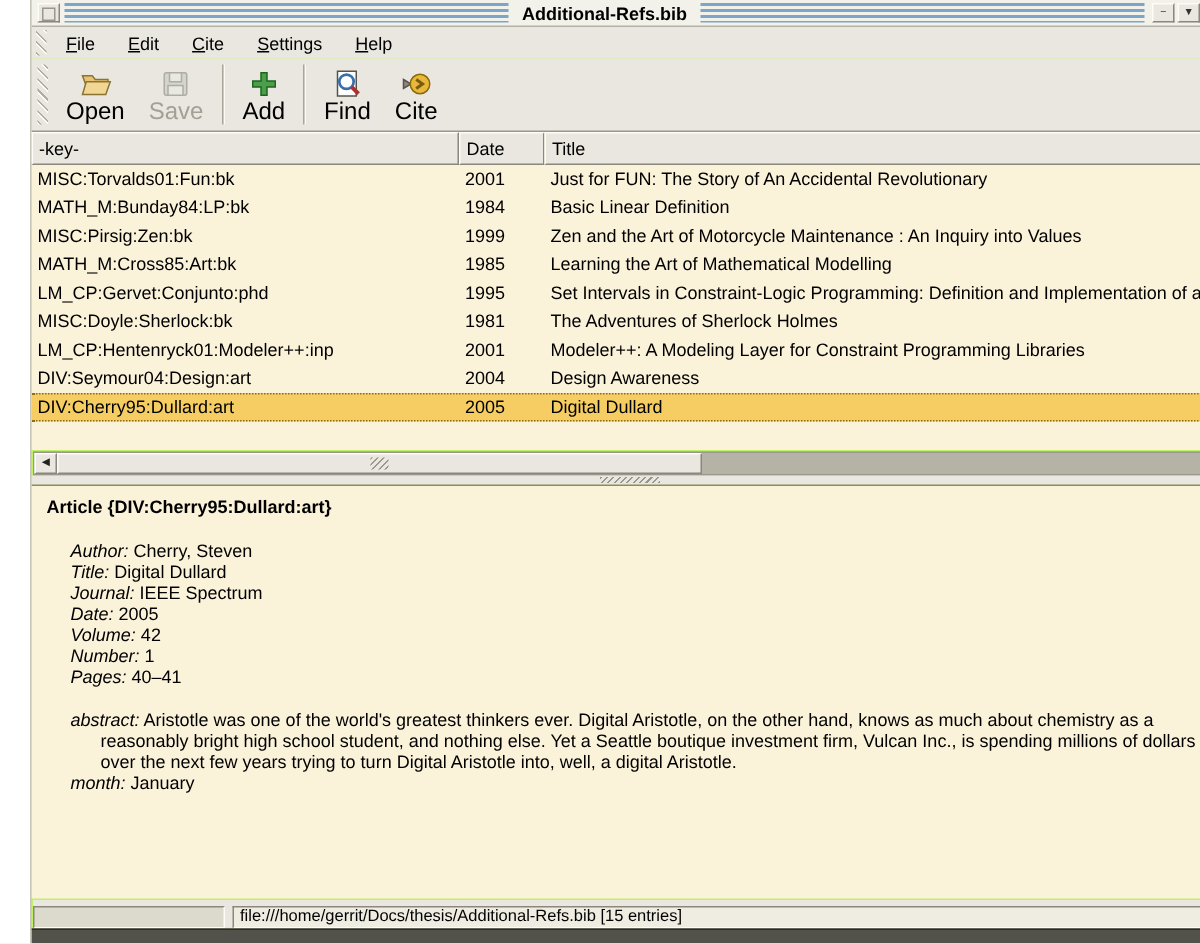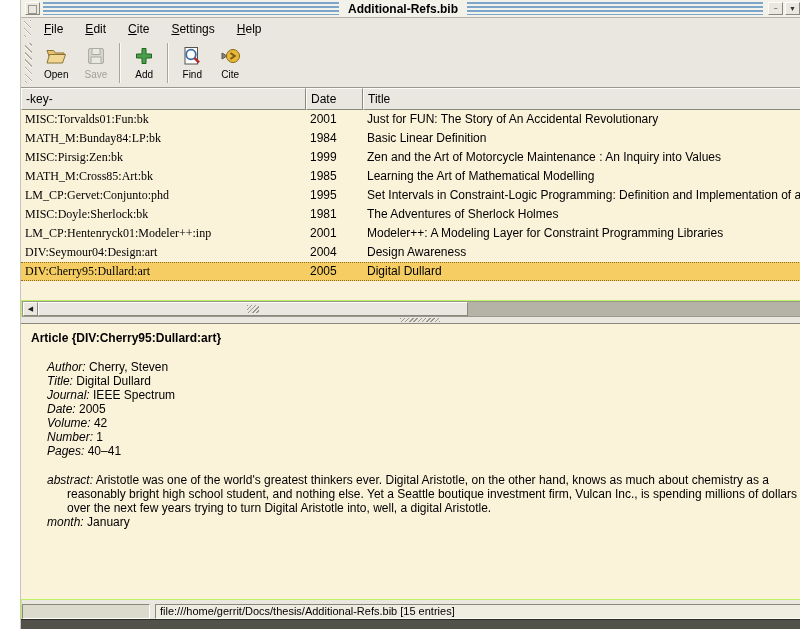--- a/index.html
+++ b/index.html
@@ -24,39 +24,39 @@
     background:repeating-linear-gradient(45deg,#fdfcf6 0 1px,#b0aea2 1px 2px,rgba(0,0,0,0) 2px 5px);}
   .menu-item{padding:2px 11px;font-size:12px;white-space:nowrap;}
 
   
   .toolbar{position:absolute;top:39px;left:0;right:0;height:48px;display:flex;align-items:stretch;
     background:#e9e7df;border-bottom:1px solid #9a988c;}
   .toolbar .grip{margin:4px 4px;}
   .tool-btn{display:flex;flex-direction:column;align-items:center;justify-content:center;
     padding:2px 8px;gap:1px;}
   .tool-icon svg{width:22px;height:22px;display:block;}
-  .tool-label{font-size:10px;line-height:13px;}
+  .tool-label{font-size:16px;line-height:13px;}
   .tool-btn.disabled .tool-label{color:#a3a196;}
   .tool-btn.disabled .tool-icon{opacity:.75;}
   .tool-sep{width:0;margin:4px 4px;border-left:1px solid #a8a69a;border-right:1px solid #fbfaf4;}
 
   
   .table-header{position:absolute;top:88px;left:0;right:0;height:22px;display:flex;justify-content:space-between;}
   .h-cell{box-sizing:border-box;background:#e9e7df;border:1px solid;
     border-color:#fdfcf6 #8a887c #8a887c #fdfcf6;font-size:12px;padding:3px 4px 0 4px;
     white-space:nowrap;overflow:hidden;}
   .h-key{width:285px;}.h-date{width:57px;}.h-title{flex:1;}.h-corner{width:16px;}
 
   .table-body{position:absolute;top:110px;left:0;right:16px;height:190px;
     background:var(--table-bg);overflow:hidden;}
   .t-row{display:flex;height:19px;line-height:19px;font-size:12px;white-space:nowrap;box-sizing:border-box;}
   .t-row.selected{background:var(--selection);
     border-top:1px dotted #8a6d1e;border-bottom:1px dotted #8a6d1e;line-height:17px;}
   .cell{overflow:hidden;padding:0 0 0 4px;box-sizing:border-box;}
-  .c-key{width:285px;font-family:Liberation Serif, serif;}.c-date{width:57px;}.c-title{flex:1;}
+  .c-key{width:285px;}.c-date{width:57px;}.c-title{flex:1;}
 
   
   .vscroll{position:absolute;top:110px;right:0;width:16px;height:190px;
     background:#b5b3a5;border-left:1px solid #9a988c;box-sizing:border-box;}
   .v-thumb{position:absolute;left:1px;right:1px;top:0;height:155px;background:#e9e7df;
     border:1px solid;border-color:#fdfcf6 #8a887c #8a887c #fdfcf6;box-sizing:border-box;}
   .v-thumb::after{content:"";position:absolute;left:2px;right:2px;top:50%;margin-top:-5px;height:10px;
     background:repeating-linear-gradient(135deg,#9a988c 0 1px,rgba(0,0,0,0) 1px 3px);}
   .v-down{position:absolute;left:0;right:0;bottom:0;height:16px;background:#e9e7df;
     border:1px solid;border-color:#fdfcf6 #8a887c #8a887c #fdfcf6;box-sizing:border-box;

